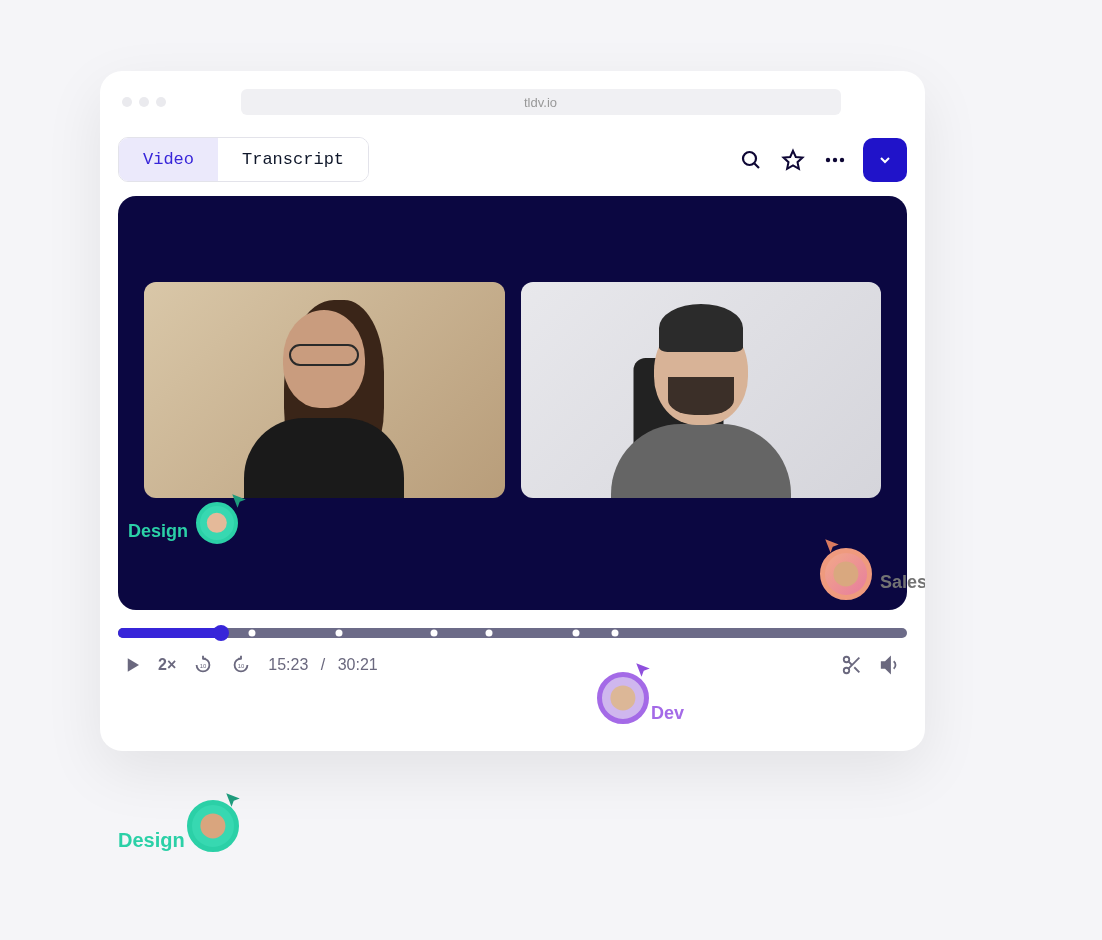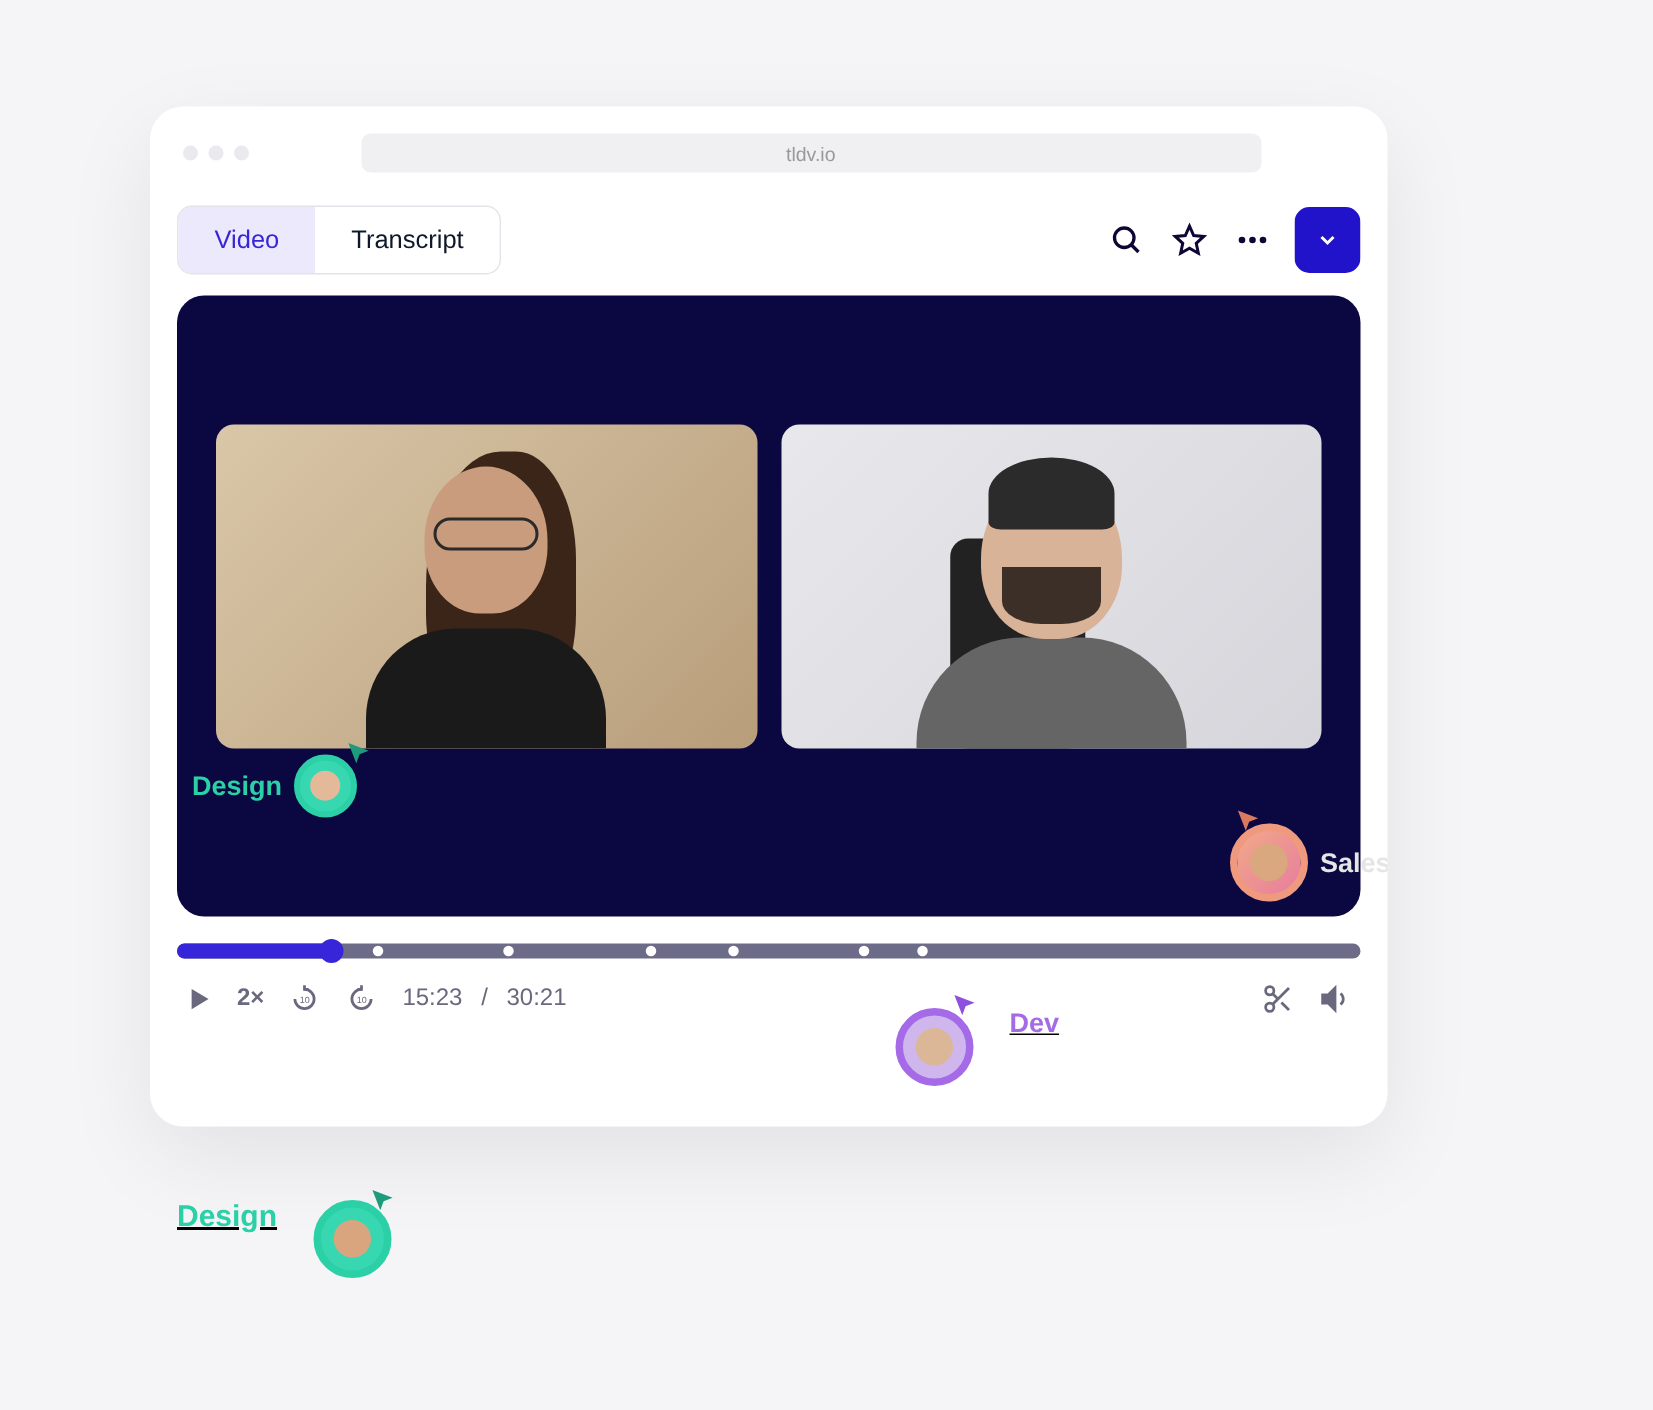--- a/index.html
+++ b/index.html
@@ -47,20 +47,21 @@
       display: flex;
       align-items: center;
       padding: 12px 18px 14px;
       gap: 14px;
     }
     .tab-group {
       display: flex;
       border-radius: 10px;
       overflow: hidden;
       border: 1px solid #e3e3ea;
+      font-family: Liberation Mono, monospace;
     }
     .tab {
       padding: 12px 24px;
       font-size: 17px;
       font-weight: 500;
       cursor: pointer;
       background: #fff;
       color: #0f172a;
     }
     .tab.active {
@@ -155,20 +156,21 @@
       height: 42px;
       border-radius: 50%;
       border: 4px solid;
       background: #ccc;
       position: relative;
     }
     .cursor-avatar.lg { width: 52px; height: 52px; border-width: 5px; }
     .cursor-label {
       font-weight: 700;
       font-size: 18px;
+      margin-top: 16px;
     }
 
     
     .progress-wrap {
       margin: 18px 18px 0;
       position: relative;
       height: 10px;
       background: #6c6b88;
       border-radius: 5px;
     }
@@ -207,23 +209,22 @@
     }
     .ctl { display: flex; align-items: center; justify-content: center; cursor: pointer; color: #6a687e; }
     .speed { font-weight: 600; }
     .time { color: #6a687e; font-weight: 500; }
     .controls-spacer { flex: 1; }
 
     
     .float-cursor {
       position: absolute;
       display: flex;
-      align-items: flex-start;
-      gap: 24px;
-      text-decoration: underline;
+      align-items: flex-end;
+      gap: 2px;
     }
     .pointer {
       position: absolute;
       width: 18px;
       height: 18px;
     }
     .mini-face { position:absolute; left:50%; top:50%; transform:translate(-50%,-50%); width:60%; height:60%; border-radius:50%; }
   </style>
 </head>
 <body>
@@ -303,21 +304,21 @@
       </div>
     </div>
 
     <div class="cursor-badge" style="bottom:10px; right:-20px;">
       <div class="cursor-avatar lg" style="border-color:#ef9a7e; background:linear-gradient(135deg,#f2a988,#e77d9e);">
         <div class="mini-face" style="background:#d9a87f;"></div>
         <svg class="pointer" style="top:-16px; left:-2px;" viewBox="0 0 24 24">
             <path d="M3 3 L21 10 L13 13 L10 21 Z" fill="#d97a5f"></path>
           </svg>
       </div>
-      <span class="cursor-label" style="color:#e5e5e5;">Sales</span>
+      <span class="cursor-label" style="color:#737373;">Sales</span>
     </div>
   </div>
 
   <div class="progress-wrap">
     <div class="progress-fill" style="width:13%;"></div>
     <div class="progress-thumb" style="left:13%;"></div>
     <div class="progress-dot" style="left:17%;"></div>
     <div class="progress-dot" style="left:28%;"></div>
     <div class="progress-dot" style="left:40%;"></div>
     <div class="progress-dot" style="left:47%;"></div>

